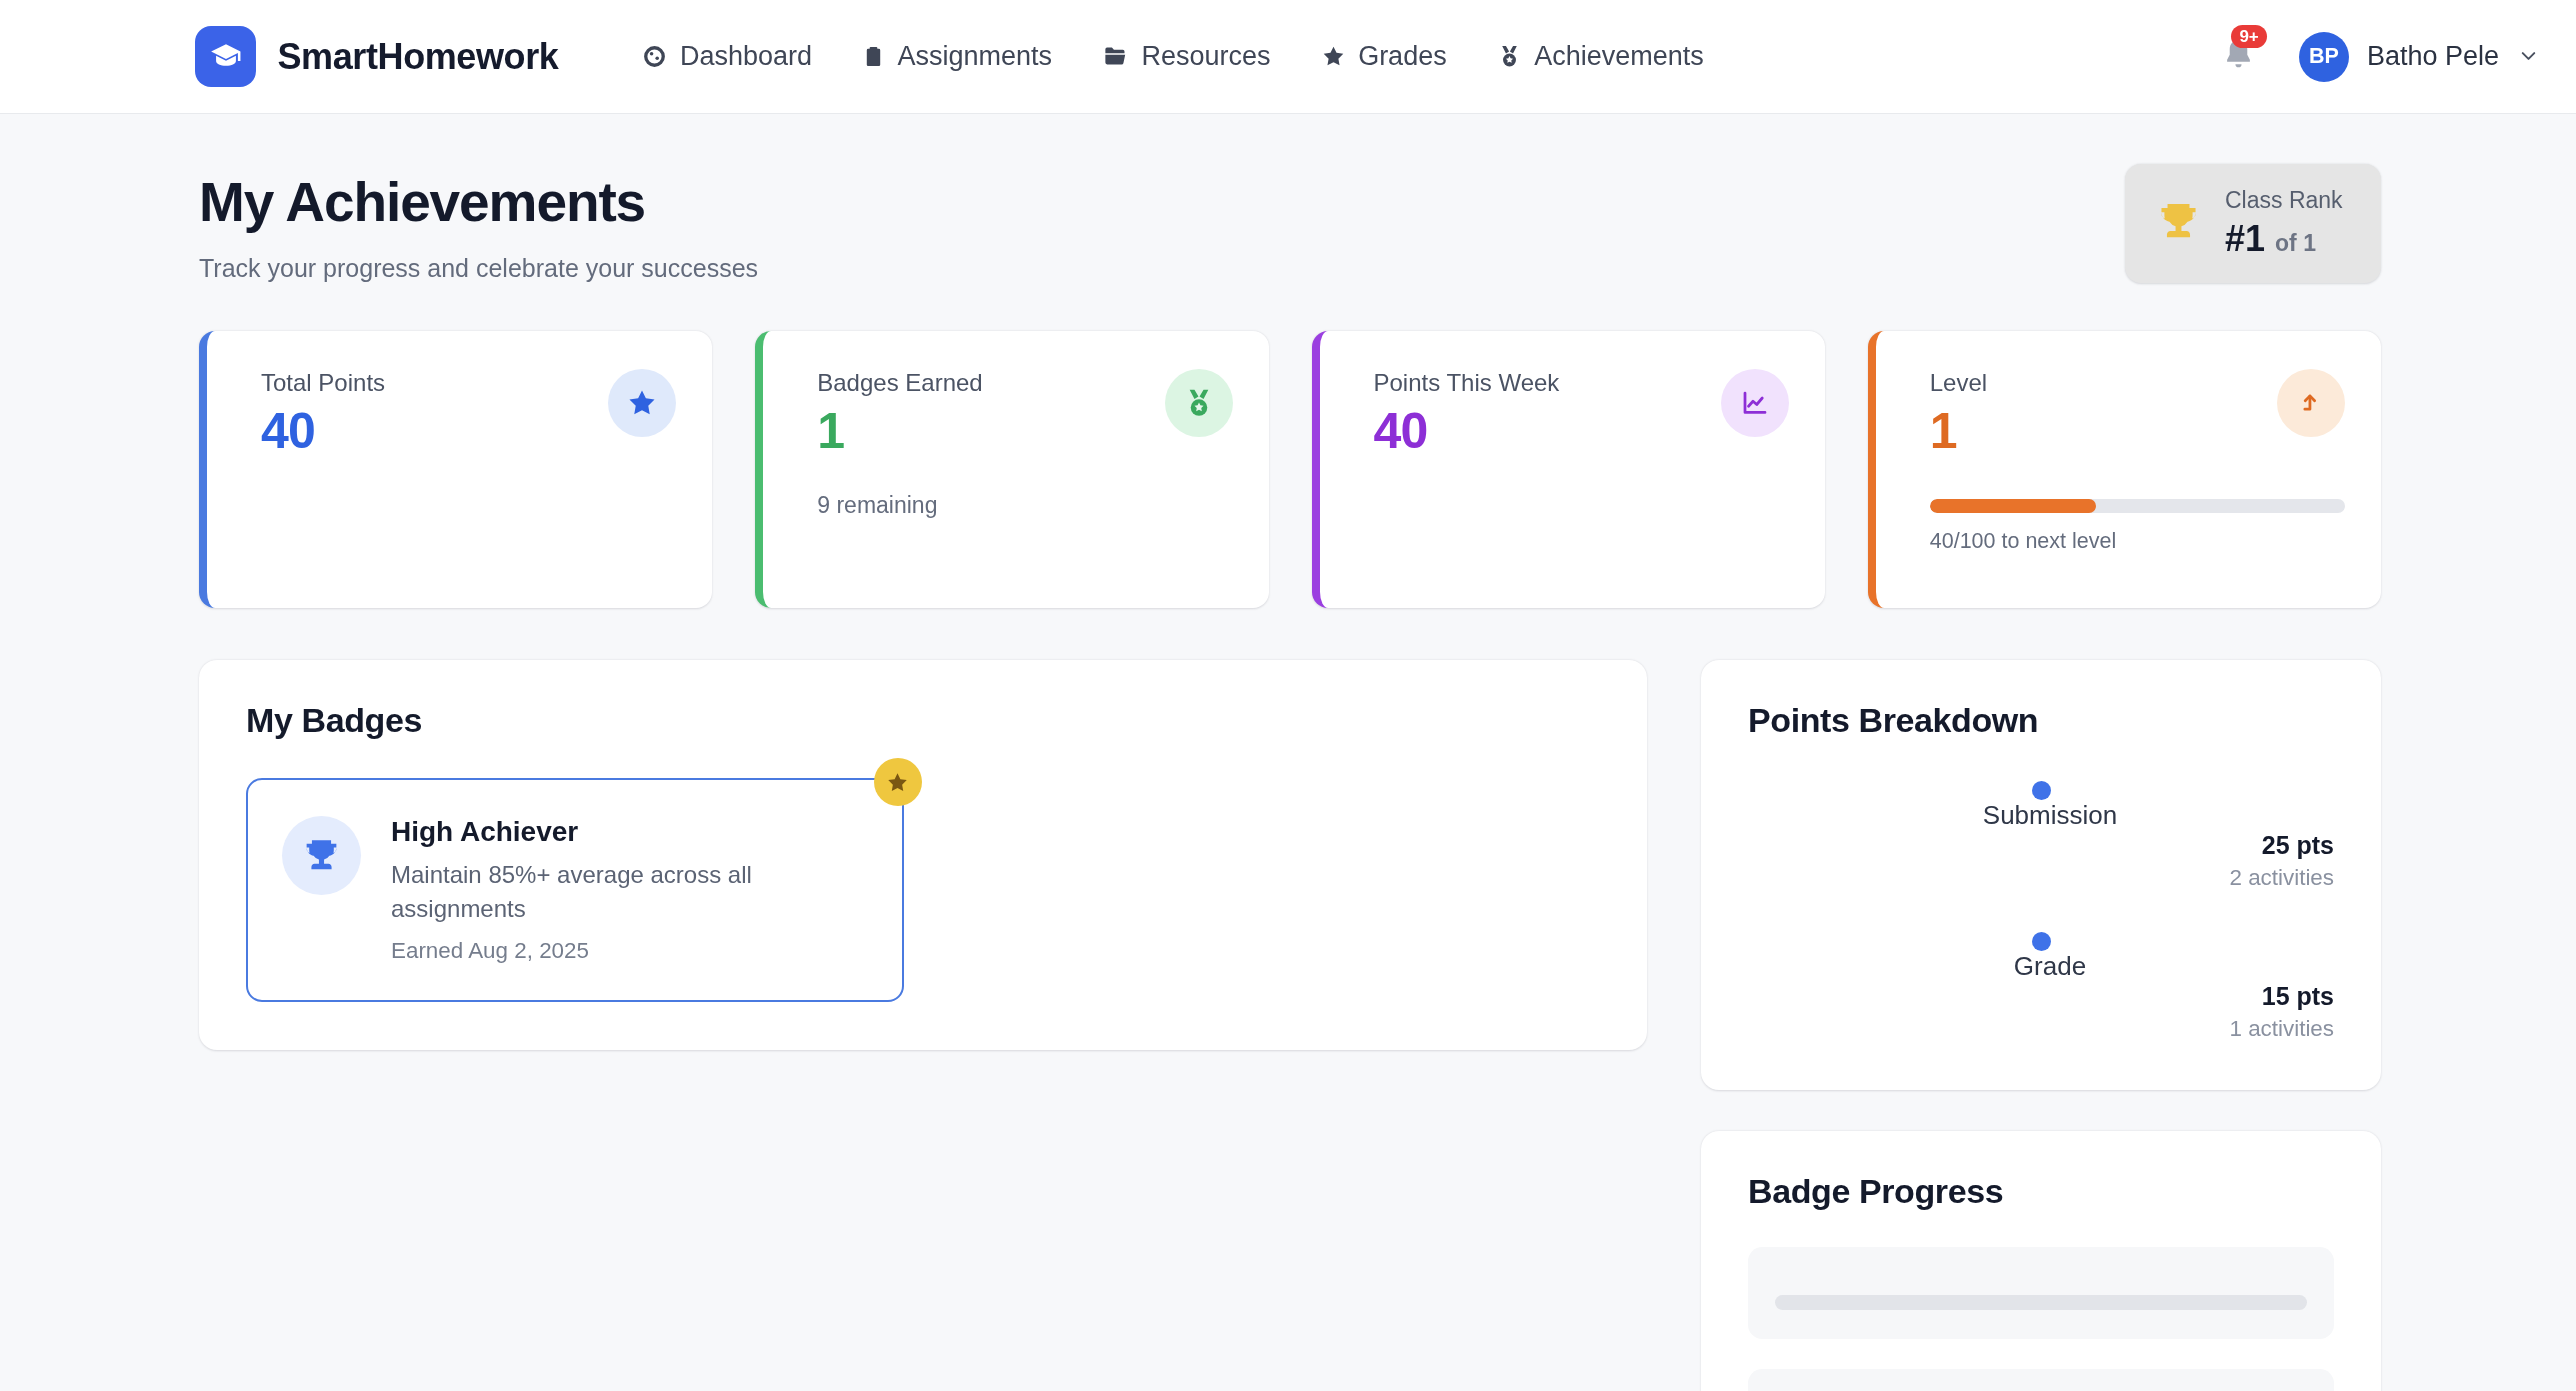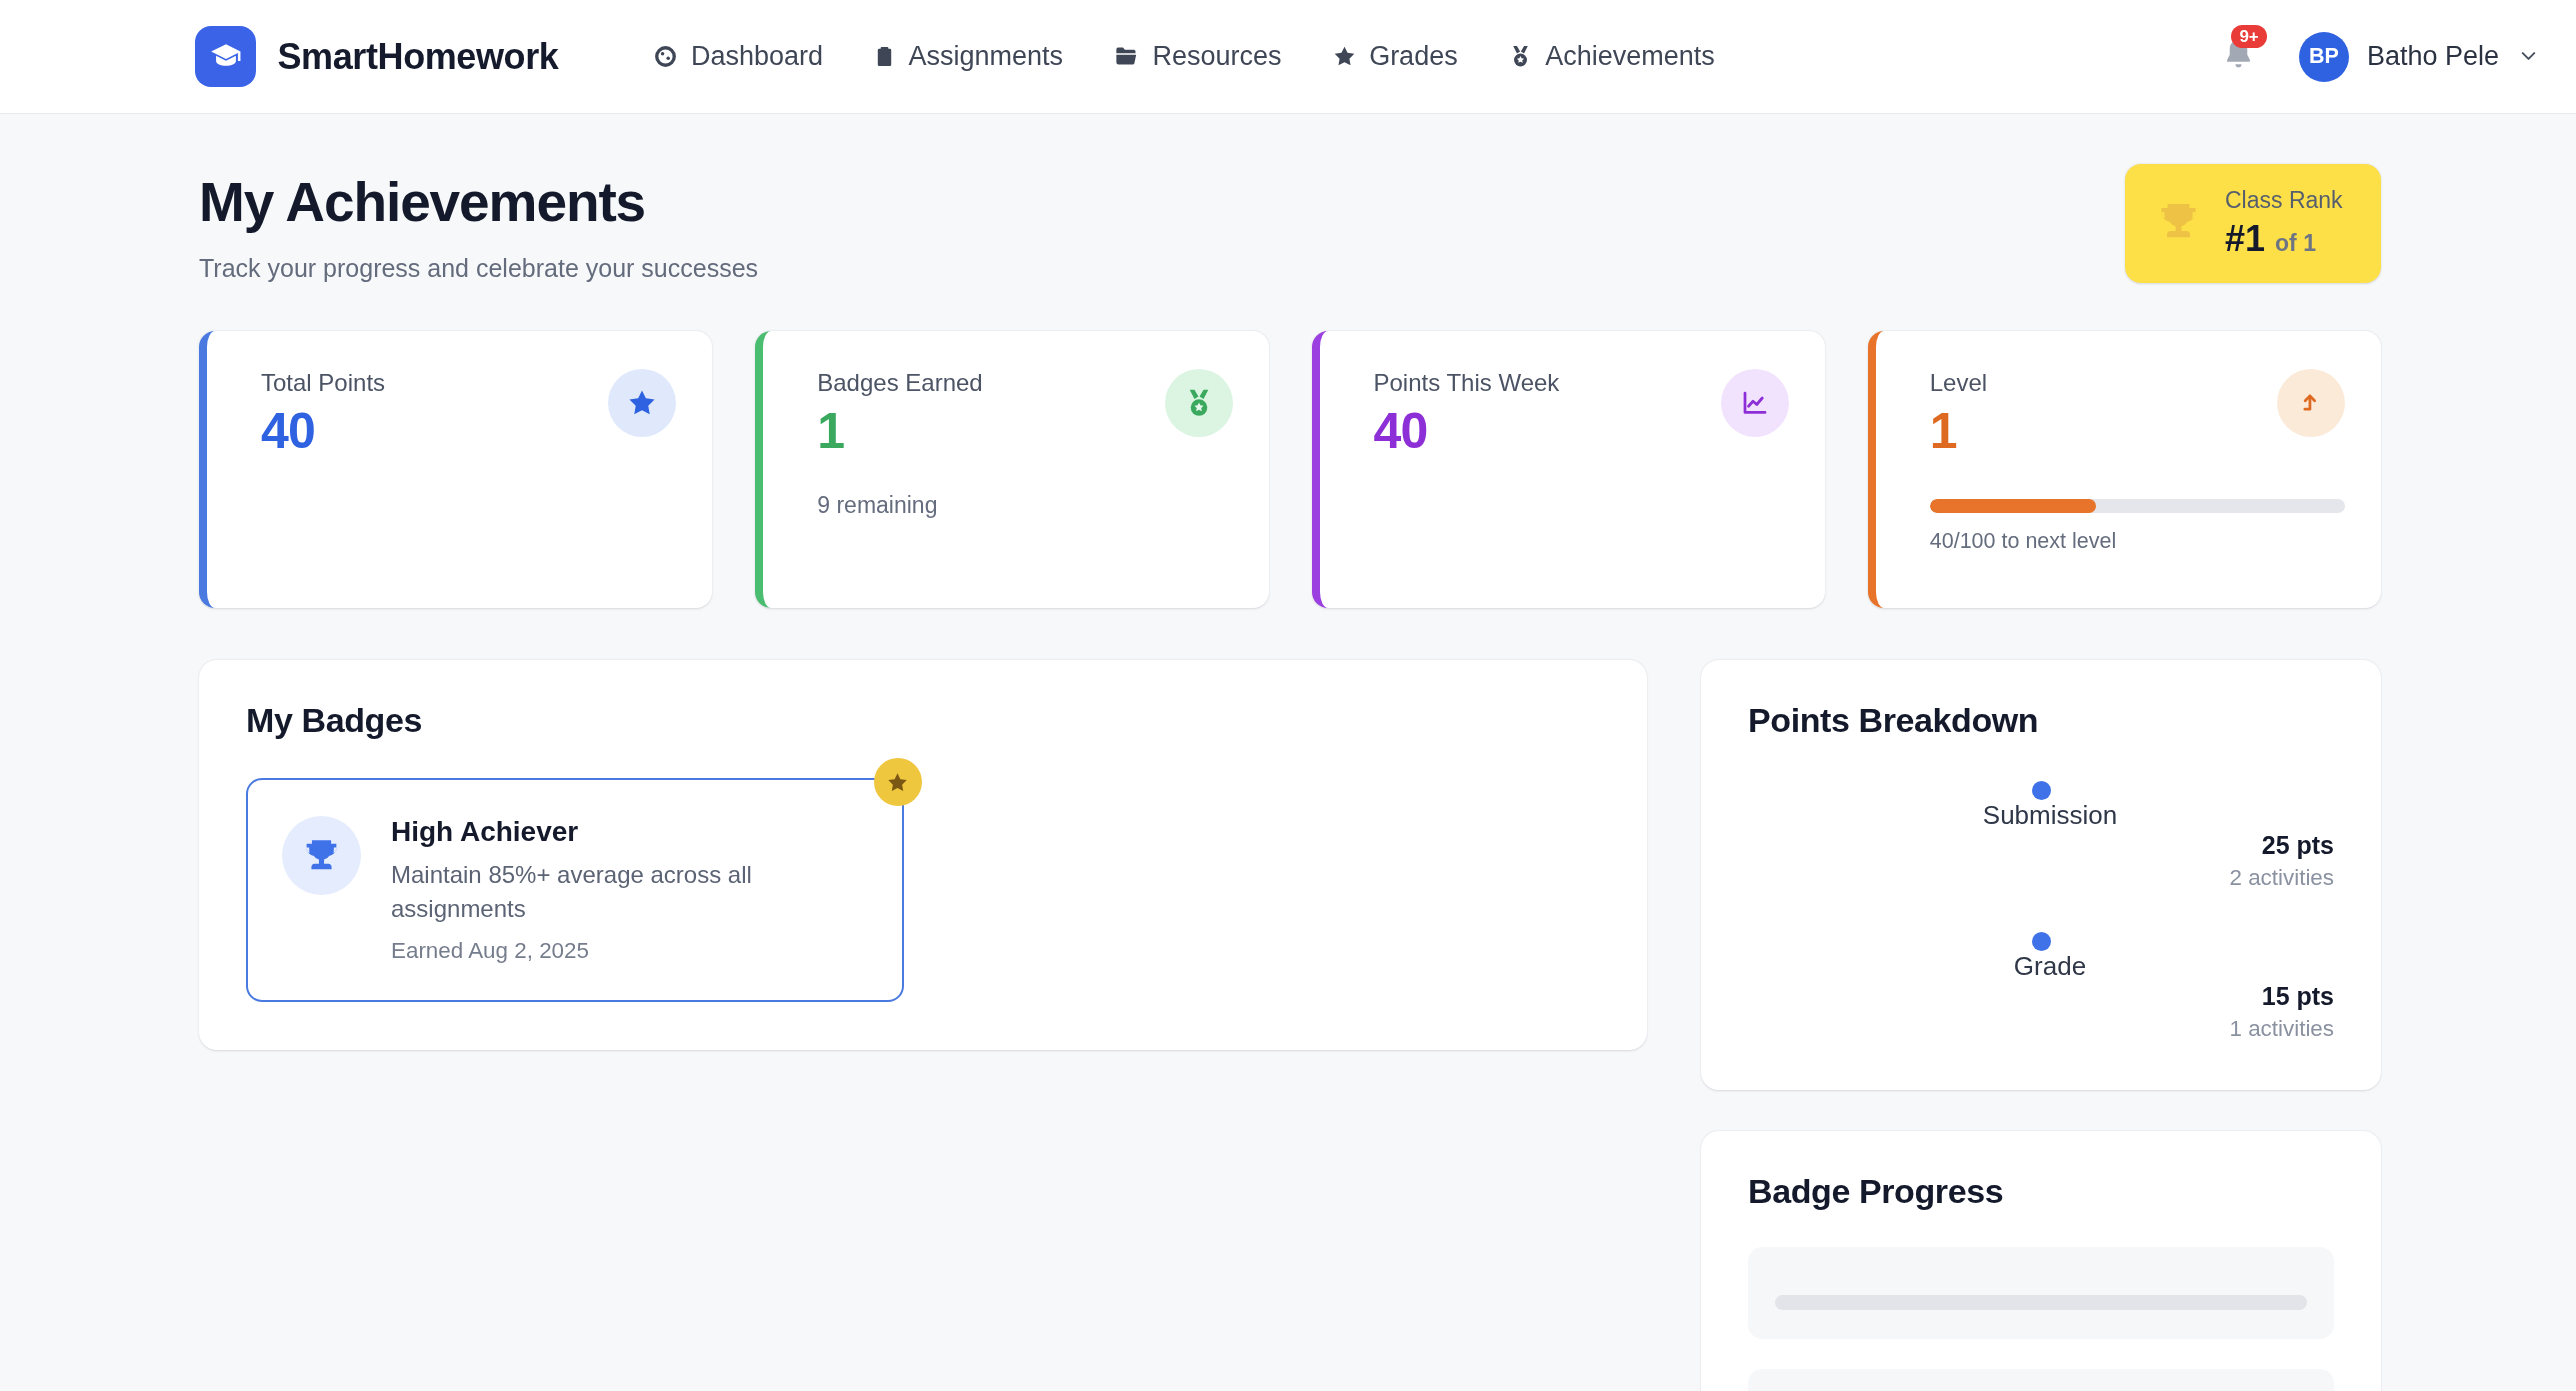--- a/index.html
+++ b/index.html
@@ -14,21 +14,20 @@
 
   
   .topbar {
     height: 114px;
     background: #ffffff;
     border-bottom: 0.9px solid #e8eaed;
     display: flex;
     align-items: center;
     padding: 0 36px 0 195px;
     position: relative;
-    gap: 11px;
   }
   .brand { display: flex; align-items: center; gap: 21.5px; }
   .brand-logo {
     width: 61px; height: 61px;
     background: #3b63e8;
     border-radius: 16px;
     display: flex; align-items: center; justify-content: center;
   }
   .brand-name {
     font-size: 36px; font-weight: bold; color: #151b2d; letter-spacing: -0.4px;
@@ -70,21 +69,21 @@
   
   .page { padding: 50px 0 0 0; }
   .wrap { padding: 0 195px 0 199px; }
 
   .page-head { display: flex; align-items: flex-end; }
   .page-title { font-size: 55px; font-weight: bold; color: #141a2b; letter-spacing: -1.1px; }
   .page-sub { font-size: 25px; color: #636b7c; margin-top: 19.7px; }
 
   .rank-card {
     margin-left: auto;
-    background: #fde047;
+    background: #e5e5e5;
     border-radius: 16px;
     box-shadow: 0 0.9px 2.7px rgba(20,26,43,.10), 0 0.9px 1.8px rgba(20,26,43,.05);
     padding: 23px 36px 23px 30px;
     display: flex; align-items: center; gap: 23px;
     min-width: 256px;
   }
   .rank-label { font-size: 23px; color: #565e6e; }
   .rank-value { font-size: 36px; font-weight: bold; color: #141a2b; margin-top: 3.6px; }
   .rank-value .of { font-size: 23px; color: #6d7484; font-weight: bold; }
 

